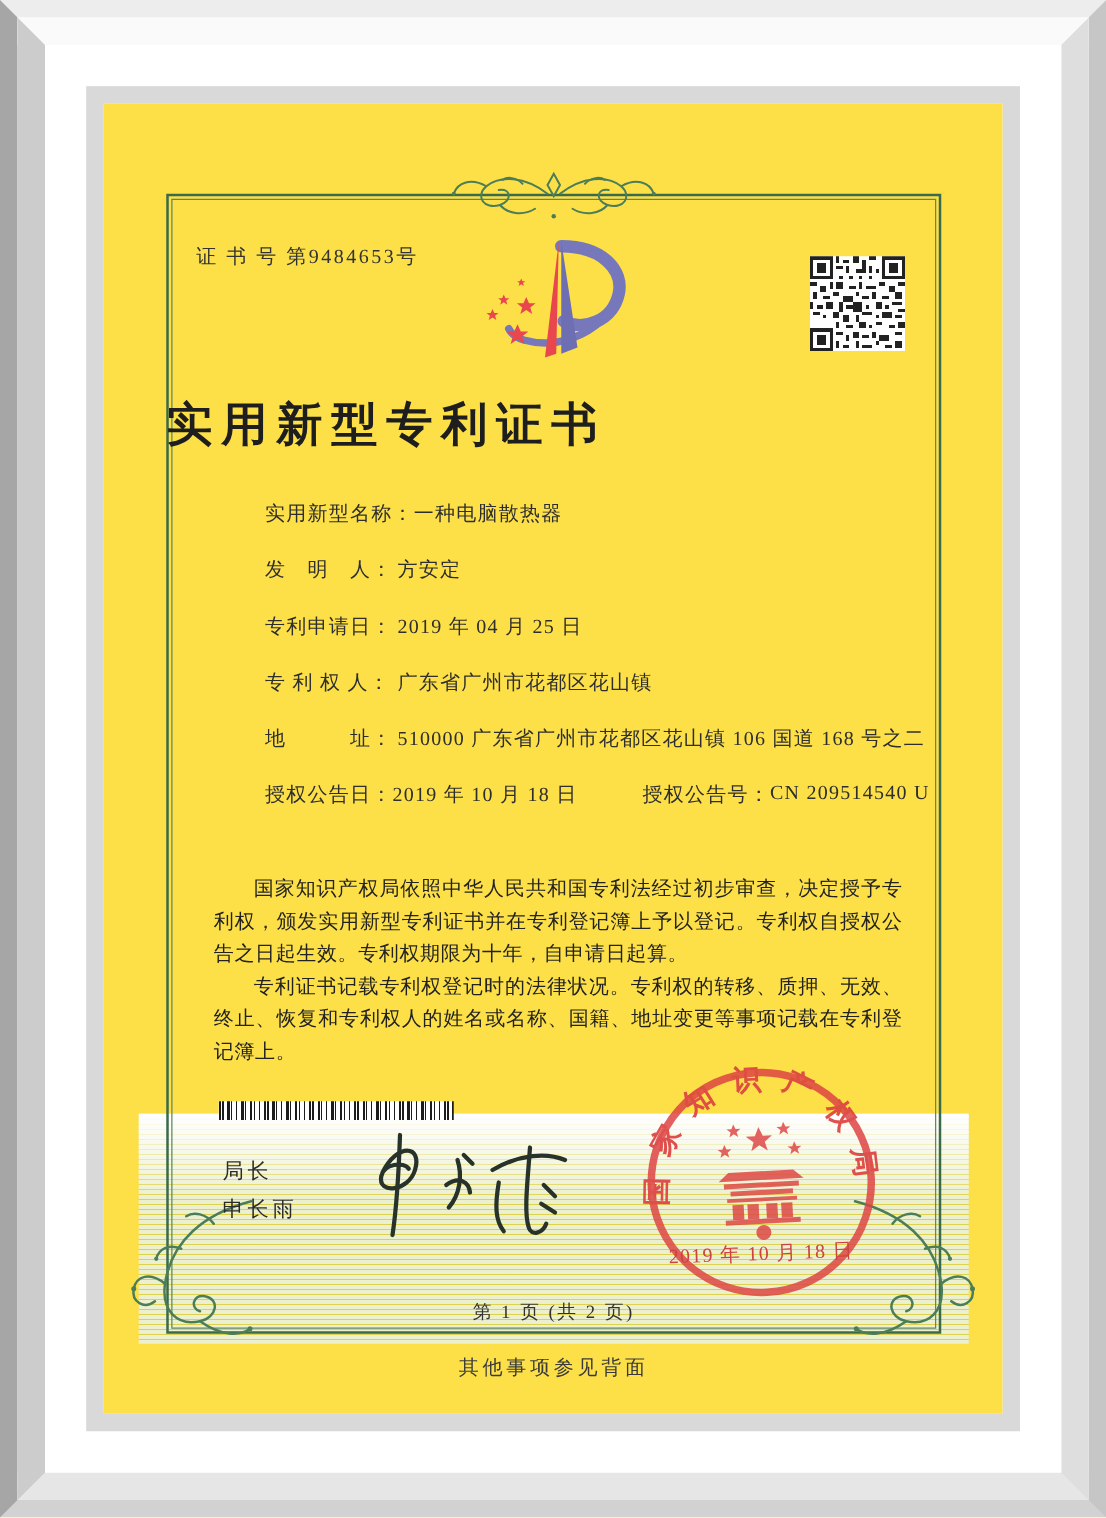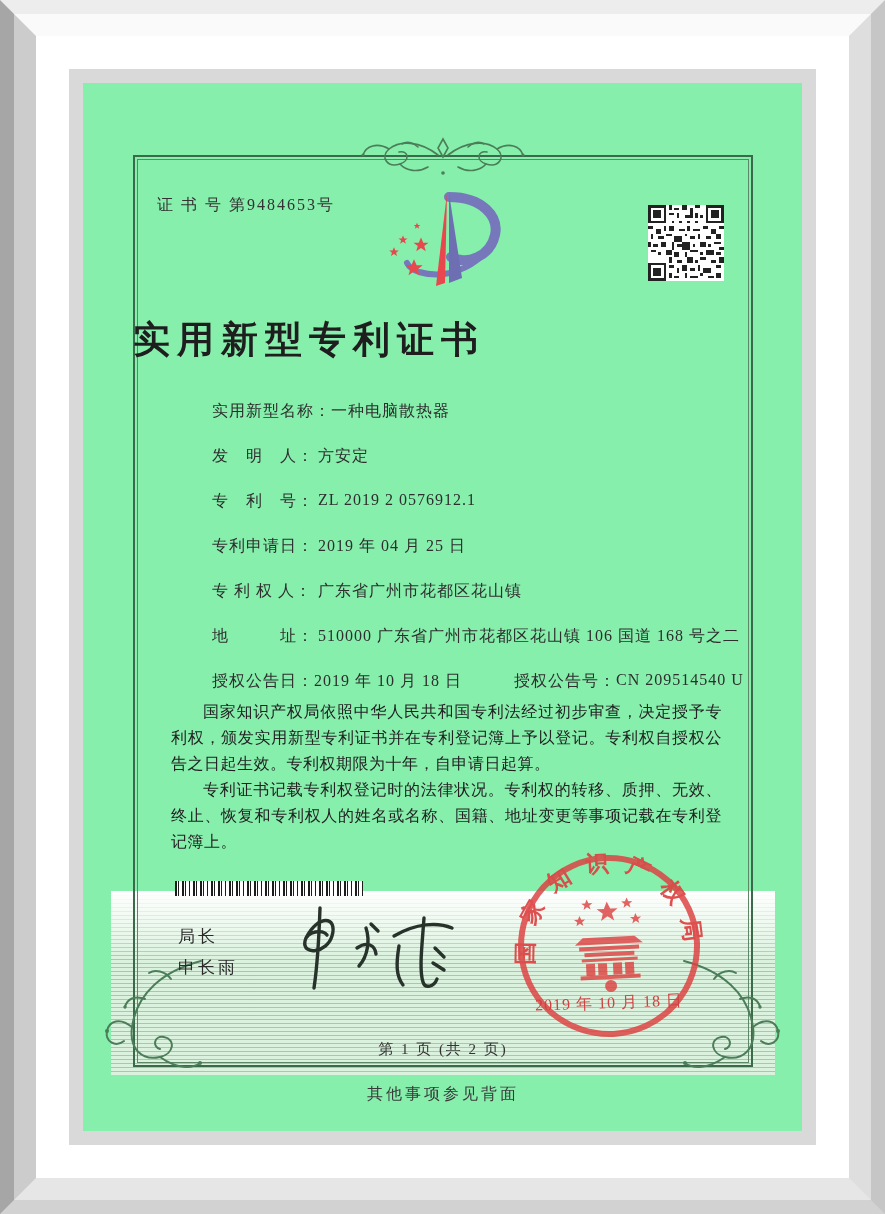--- a/index.html
+++ b/index.html
@@ -2,21 +2,21 @@
 <html><head>
 <meta charset="utf-8">
 <style>
   html,body{margin:0;padding:0;background:#ffffff;}
   .scene{position:relative;width:885px;height:1214px;font-family:"Liberation Serif","DejaVu Serif",serif;overflow:hidden;}
   
   .frame-outer{position:absolute;inset:0;border:14px solid;border-color:#ededed #c6c6c6 #d2d2d2 #a6a6a6;background:#fff;box-sizing:border-box;}
   .frame-bevel{position:absolute;inset:14px;border:22px solid;border-color:#fafafa #dedede #e6e6e6 #cccccc;box-sizing:border-box;}
   .frame-face{position:absolute;inset:36px;border:33px solid #ffffff;box-sizing:border-box;box-shadow:0 0 0 1px #f2f2f2 inset;}
   .mat-line{position:absolute;inset:69px;border:14px solid #d9d9d9;box-sizing:border-box;}
-  .paper{position:absolute;inset:83px;background:#86efac;}
+  .paper{position:absolute;inset:83px;background:#fde047;}
   
   .guilloche{position:absolute;left:28px;top:808px;width:664px;height:184px;
     background:
       linear-gradient(to bottom,#ffffff 0,rgba(255,255,255,0) 70px),
       repeating-linear-gradient(to bottom, rgba(108,160,112,0.22) 0 1px, rgba(233,243,230,0.85) 1px 4px);
   }
   
   .cert-border{position:absolute;left:50px;top:72px;right:49px;bottom:64px;border:2px solid #3a6a4a;}
   .cert-border-inner{position:absolute;inset:2px;border:1px solid #5d8767;}
   .orn{position:absolute;color:#4b7d58;}
@@ -233,24 +233,20 @@
     <div class="fields">
       <div class="frow">
         <span class="lbl">实用新型名称：</span>
         <span class="val">一种电脑散热器</span>
       </div>
       <div class="frow">
         <span class="lbl">发　明　人：</span>
         <span class="val">方安定</span>
       </div>
       <div class="frow">
-        <span class="lbl">专　利　号：</span>
-        <span class="val">ZL 2019 2 0576912.1</span>
-      </div>
-      <div class="frow">
         <span class="lbl">专利申请日：</span>
         <span class="val">2019 年 04 月 25 日</span>
       </div>
       <div class="frow">
         <span class="lbl">专 利 权 人：</span>
         <span class="val">广东省广州市花都区花山镇</span>
       </div>
       <div class="frow">
         <span class="lbl">地　　　址：</span>
         <span class="val">510000 广东省广州市花都区花山镇 106 国道 168 号之二</span>

